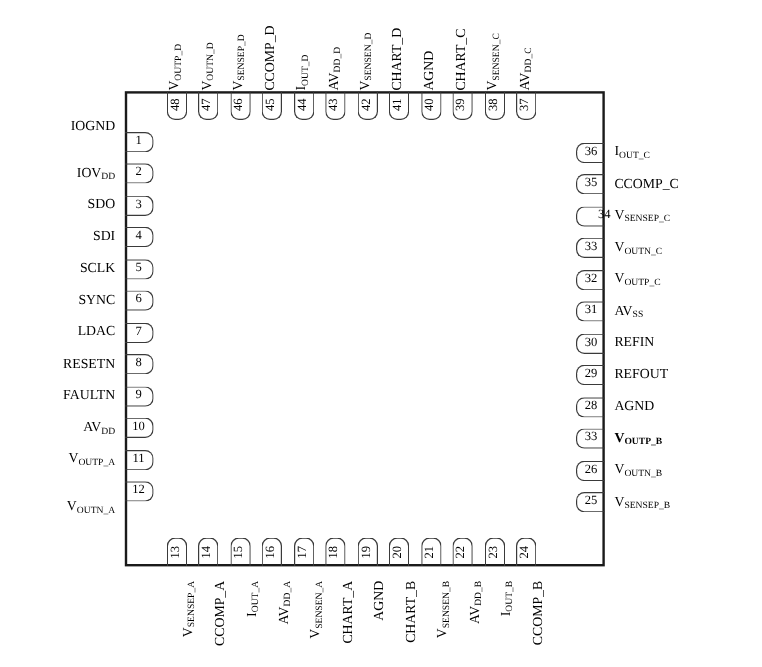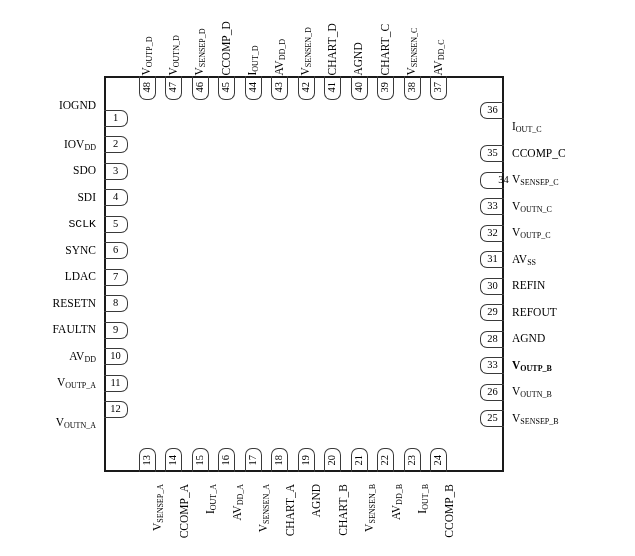--- a/index.html
+++ b/index.html
@@ -149,21 +149,21 @@
         <span class="pnum">3</span>
       </div>
       <div class="plabel plabel-left" style="left: 0px; top: 171px; width: 96px;">SDO</div>
       <div class="pin pin-left" style="left: 104px; top: 189px;">
         <span class="pnum">4</span>
       </div>
       <div class="plabel plabel-left" style="left: 0px; top: 197.5px; width: 96px;">SDI</div>
       <div class="pin pin-left" style="left: 104px; top: 216px;">
         <span class="pnum">5</span>
       </div>
-      <div class="plabel plabel-left" style="left: 0px; top: 224px; width: 96px; font-family: Liberation Mono, monospace;">SCLK</div>
+      <div class="plabel plabel-left" style="left: 0px; top: 224px; width: 96px;">SCLK</div>
       <div class="pin pin-left" style="left: 104px; top: 242px;">
         <span class="pnum">6</span>
       </div>
       <div class="plabel plabel-left" style="left: 0px; top: 250.5px; width: 96px;">SYNC</div>
       <div class="pin pin-left" style="left: 104px; top: 269px;">
         <span class="pnum">7</span>
       </div>
       <div class="plabel plabel-left" style="left: 0px; top: 277px; width: 96px;">LDAC</div>
       <div class="pin pin-left" style="left: 104px; top: 295px;">
         <span class="pnum">8</span>
@@ -178,21 +178,21 @@
       </div>
       <div class="plabel plabel-left" style="left: 0px; top: 356.5px; width: 96px;">AV<sub>DD</sub></div>
       <div class="pin pin-left" style="left: 104px; top: 375px;">
         <span class="pnum">11</span>
       </div>
       <div class="plabel plabel-left" style="left: 0px; top: 383px; width: 96px;">V<sub>OUTP_A</sub></div>
       <div class="pin pin-left" style="left: 104px; top: 401px;">
         <span class="pnum">12</span>
       </div>
       <div class="plabel plabel-left" style="left: 0px; top: 409.5px; width: 96px; margin-top: 13px;">V<sub>OUTN_A</sub></div>
-      <div class="pin pin-right" style="left: 480px; top: 102px;">
+      <div class="pin pin-right" style="left: 480px; top: 119px;">
         <span class="pnum">36</span>
       </div>
       <div class="plabel plabel-right" style="left: 512px; top: 127px;">I<sub>OUT_C</sub></div>
       <div class="pin pin-right" style="left: 480px; top: 145px; justify-content: center;">
         <span class="pnum">35</span>
       </div>
       <div class="plabel plabel-right" style="left: 512px; top: 153.5px;">CCOMP_C</div>
       <div class="pin pin-right" style="left: 480px; top: 172px; padding-left: 22px;">
         <span class="pnum">34</span>
       </div>

